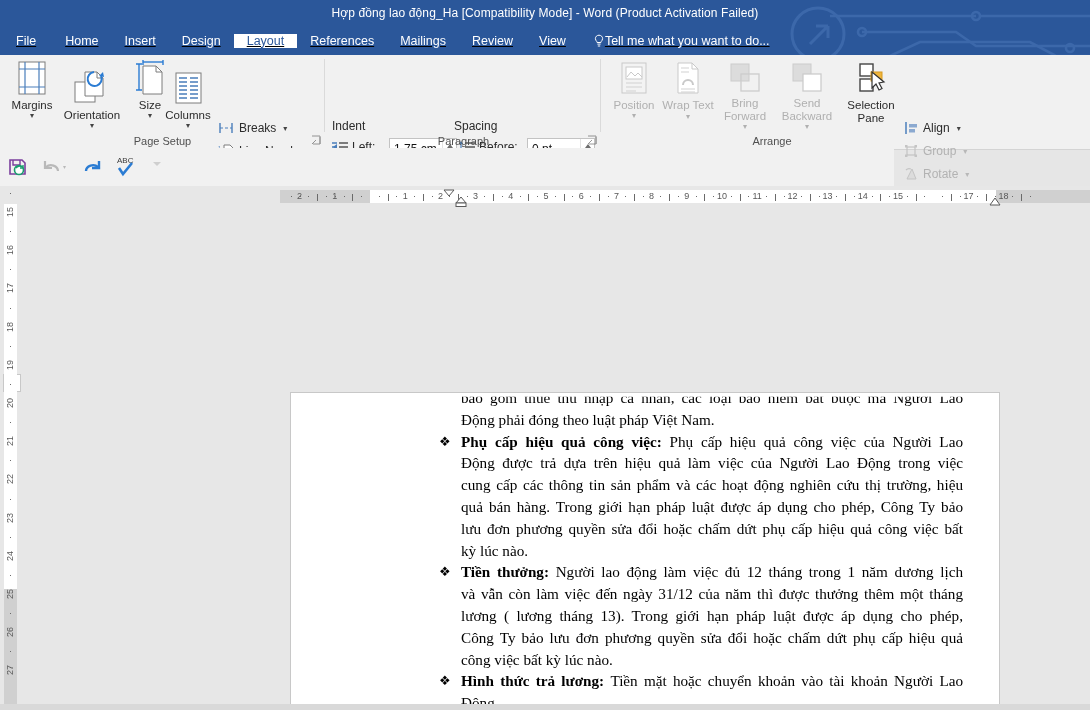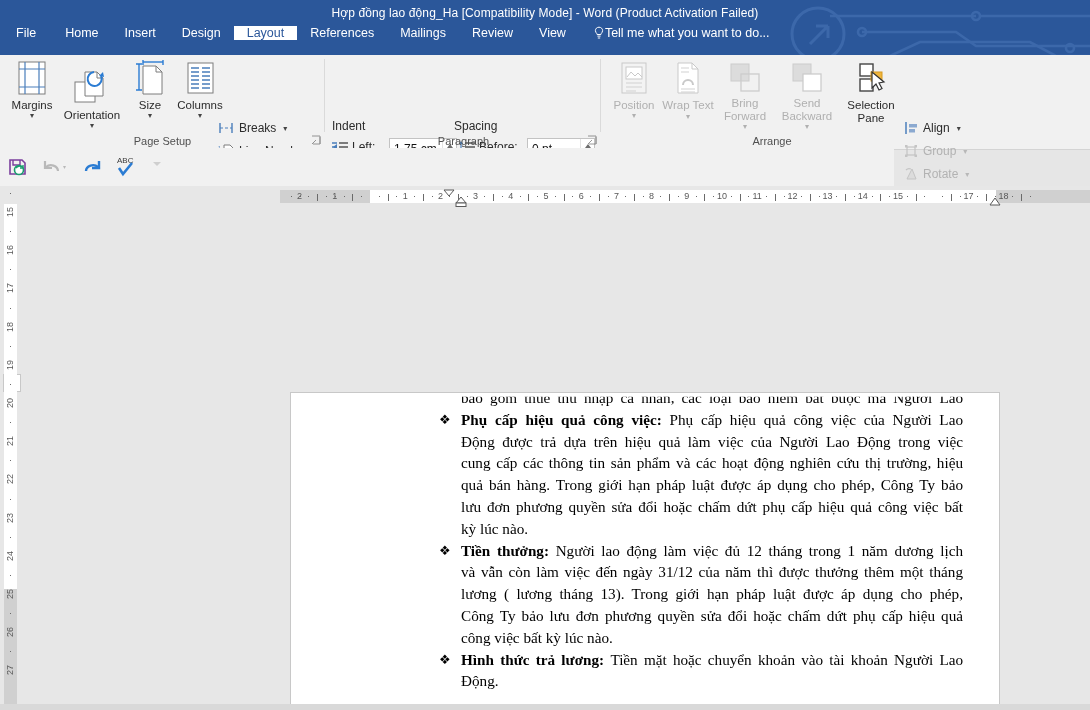--- a/index.html
+++ b/index.html
@@ -21,21 +21,21 @@
     position: relative; z-index: 2; color: #ffffff; font-size: 12px;
     line-height: 26px; text-align: center; letter-spacing: .1px;
   }
 
   
   .tabstrip {
     position: absolute; left: 0; top: 26px; width: 1090px; height: 29px;
     background: #2b579a; overflow: hidden;
   }
   .tabstrip .deco2 { position: absolute; right: 0; top: -36px; width: 320px; height: 70px; opacity: .55; }
-  .tabs { position: relative; z-index: 2; display: flex; align-items: flex-start; height: 29px; }
+  .tabs { position: relative; z-index: 2; display: flex; align-items: center; height: 29px; text-decoration: underline; }
   .tab {
     color: #ffffff; font-size: 12.5px; padding: 0 13px; display: flex; align-items: center;
     white-space: nowrap; cursor: default;
   }
   .tab.file { padding: 0 16px; }
   .tab.active { background: #ffffff; color: #2b579a; }
   .tellme { display: flex; align-items: center; color: #ffffff; font-size: 12.5px;
             padding: 0 10px 0 14px; white-space: nowrap; }
   .bulb { width: 12px; height: 14px; display: inline-block; }
 
@@ -232,21 +232,21 @@
             <path d="M6 4 v26" stroke="#2b7cd3" stroke-width="1.4"></path>
             <path d="M3 4 h6 M3 30 h6" stroke="#2b7cd3" stroke-width="1.4"></path>
             <path d="M10 2 h20" stroke="#2b7cd3" stroke-width="1.4"></path>
             <path d="M10 -1 v6 M30 -1 v6" stroke="#2b7cd3" stroke-width="1.4"></path>
           </svg>
         </div>
         <div class="lb">Size</div>
         <div class="car">▾</div>
       </div>
 
-      <div class="bigbtn" style="left:172px; width:56px;">
+      <div class="bigbtn" style="left:160px; width:56px;justify-content:flex-end;">
         <div class="ic">
           <svg width="34" height="36" viewBox="0 0 34 36">
             <rect x="5" y="3" width="25" height="30" fill="#ffffff" stroke="#7d7d7d" stroke-width="1"></rect>
             <g stroke="#4a7ebb" stroke-width="1.5">
               <path d="M8 8 h8 M8 12 h8 M8 16 h8 M8 20 h8 M8 24 h8 M8 28 h8"></path>
               <path d="M19 8 h8 M19 12 h8 M19 16 h8 M19 20 h8 M19 24 h8 M19 28 h8"></path>
             </g>
           </svg>
         </div>
         <div class="lb">Columns</div>
@@ -633,20 +633,21 @@
           <div class="vr-dot" style="top: 409.1px;"></div>
           <div class="vr-num" style="top: 466.4px;">27</div>
           <div class="vr-dot" style="top: 447.3px;"></div>
         </div>
     </div>
 
     <div class="page">
       <div class="doc pline" id="doc-body">
           <div class="para">
             <span class="jline" style="clip-path: inset(45% 0px 0px);">bảo gồm thuế thu nhập cá nhân, các loại bảo hiểm bắt buộc mà Người Lao</span>
+            <span class="jlast">Động phải đóng theo luật pháp Việt Nam.</span>
           </div>
           <div class="para">
             <span class="bullet">❖</span>
             <span class="jline"><b>Phụ cấp hiệu quả công việc: </b>Phụ cấp hiệu quả công việc của Người Lao</span>
             <span class="jline">Động được trả dựa trên hiệu quả làm việc của Người Lao Động trong việc</span>
             <span class="jline">cung cấp các thông tin sản phẩm và các hoạt động nghiên cứu thị trường, hiệu</span>
             <span class="jline">quả bán hàng. Trong giới hạn pháp luật được áp dụng cho phép, Công Ty bảo</span>
             <span class="jline">lưu đơn phương quyền sửa đổi hoặc chấm dứt phụ cấp hiệu quả công việc bất</span>
             <span class="jlast">kỳ lúc nào.</span>
           </div>

